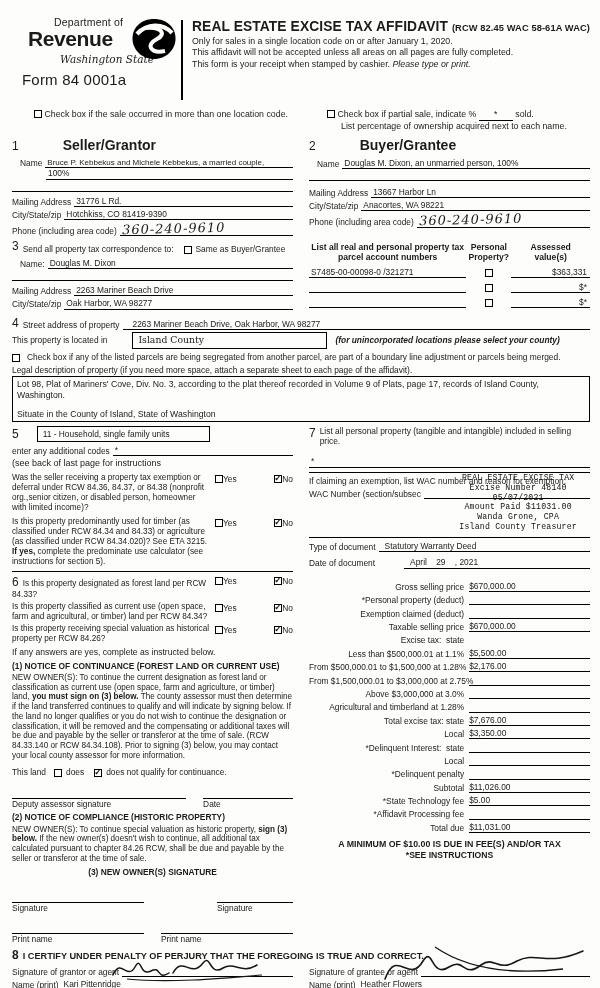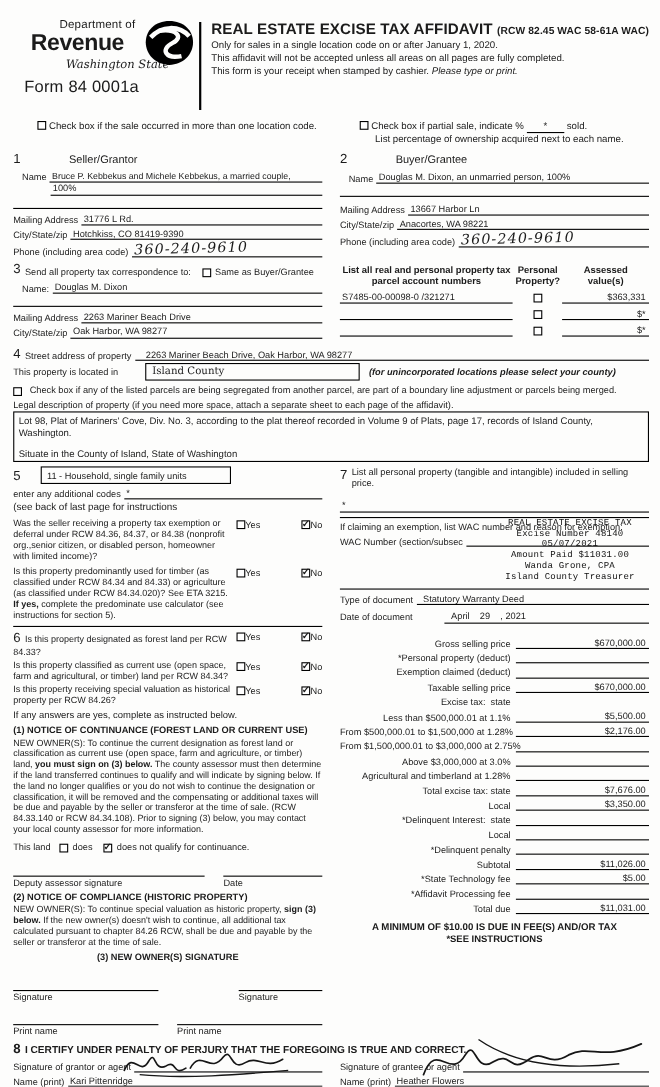--- a/index.html
+++ b/index.html
@@ -30,21 +30,21 @@
   .tc-l { width:50%; padding-left:22px; }
   .tc-r { width:50%; padding-left:26px; }
   .blank-sm { display:inline-block; width:34px; border-bottom:1px solid #000; text-align:center; }
 
   
   .cols { display:flex; }
   .col { width:50%; }
   .col.l { padding-right:8px; }
   .col.r { padding-left:8px; }
   .secnum { font-size:12px; margin-right:4px; }
-  .sectitle { font-size:10px; font-weight:normal;padding-left:40px; }
+  .sectitle { font-size:14px; font-weight:bold;padding-left:40px; }
   .fl { display:flex; align-items:flex-end; }
   .lbl { white-space:nowrap; padding-right:3px; }
   .ul { flex:1; border-bottom:1px solid #000; min-height:10px; padding:0 2px; }
   .hand { font-family:"DejaVu Serif",serif; font-style:italic; font-size:13px; letter-spacing:1px; line-height:1; display:inline-block; transform:rotate(-1.5deg); }
   .rule { border-top:1px solid #000; margin:4px 0 3px; }
   b { font-weight:bold; }
 
   .sec12 { margin-top:6px; }
   .mt2 { margin-top:2px; } .mt3 { margin-top:3px; } .mt4 { margin-top:4px; } .mt6 { margin-top:6px; }
 
@@ -71,21 +71,21 @@
   .ntitle { font-weight:bold; font-size:8.4px; margin-top:3px; }
   .center { text-align:center; }
 
   .sig2 { display:flex; margin-top:12px; }
   .sigcell { display:flex; flex-direction:column; }
   .sigcell .line { border-bottom:1px solid #000; height:10px; }
 
   
   .mrow { display:flex; align-items:flex-end; height:13.4px; }
   .mlabel { width:57%; text-align:right; padding-right:5px; white-space:nowrap; }
-  .mval { flex:1; border-bottom:1px solid #000; text-align:right; padding-right:3px; }
+  .mval { flex:1; border-bottom:1px solid #000; text-align:left; padding-right:3px; }
   .mval.noline { border-bottom:none; }
 
   
   .s7 { position:relative; }
   .stamp { position:absolute; left:44%; top:47px; width:180px; text-align:center; font-family:"Liberation Mono",monospace; font-size:8.2px; line-height:1.2; letter-spacing:0.2px; color:#111; }
 
   
   .cert { margin-top:4px; position:relative; }
   .certhead { font-weight:bold; font-size:9.2px; }
   .sigsvg { position:absolute; pointer-events:none; }

